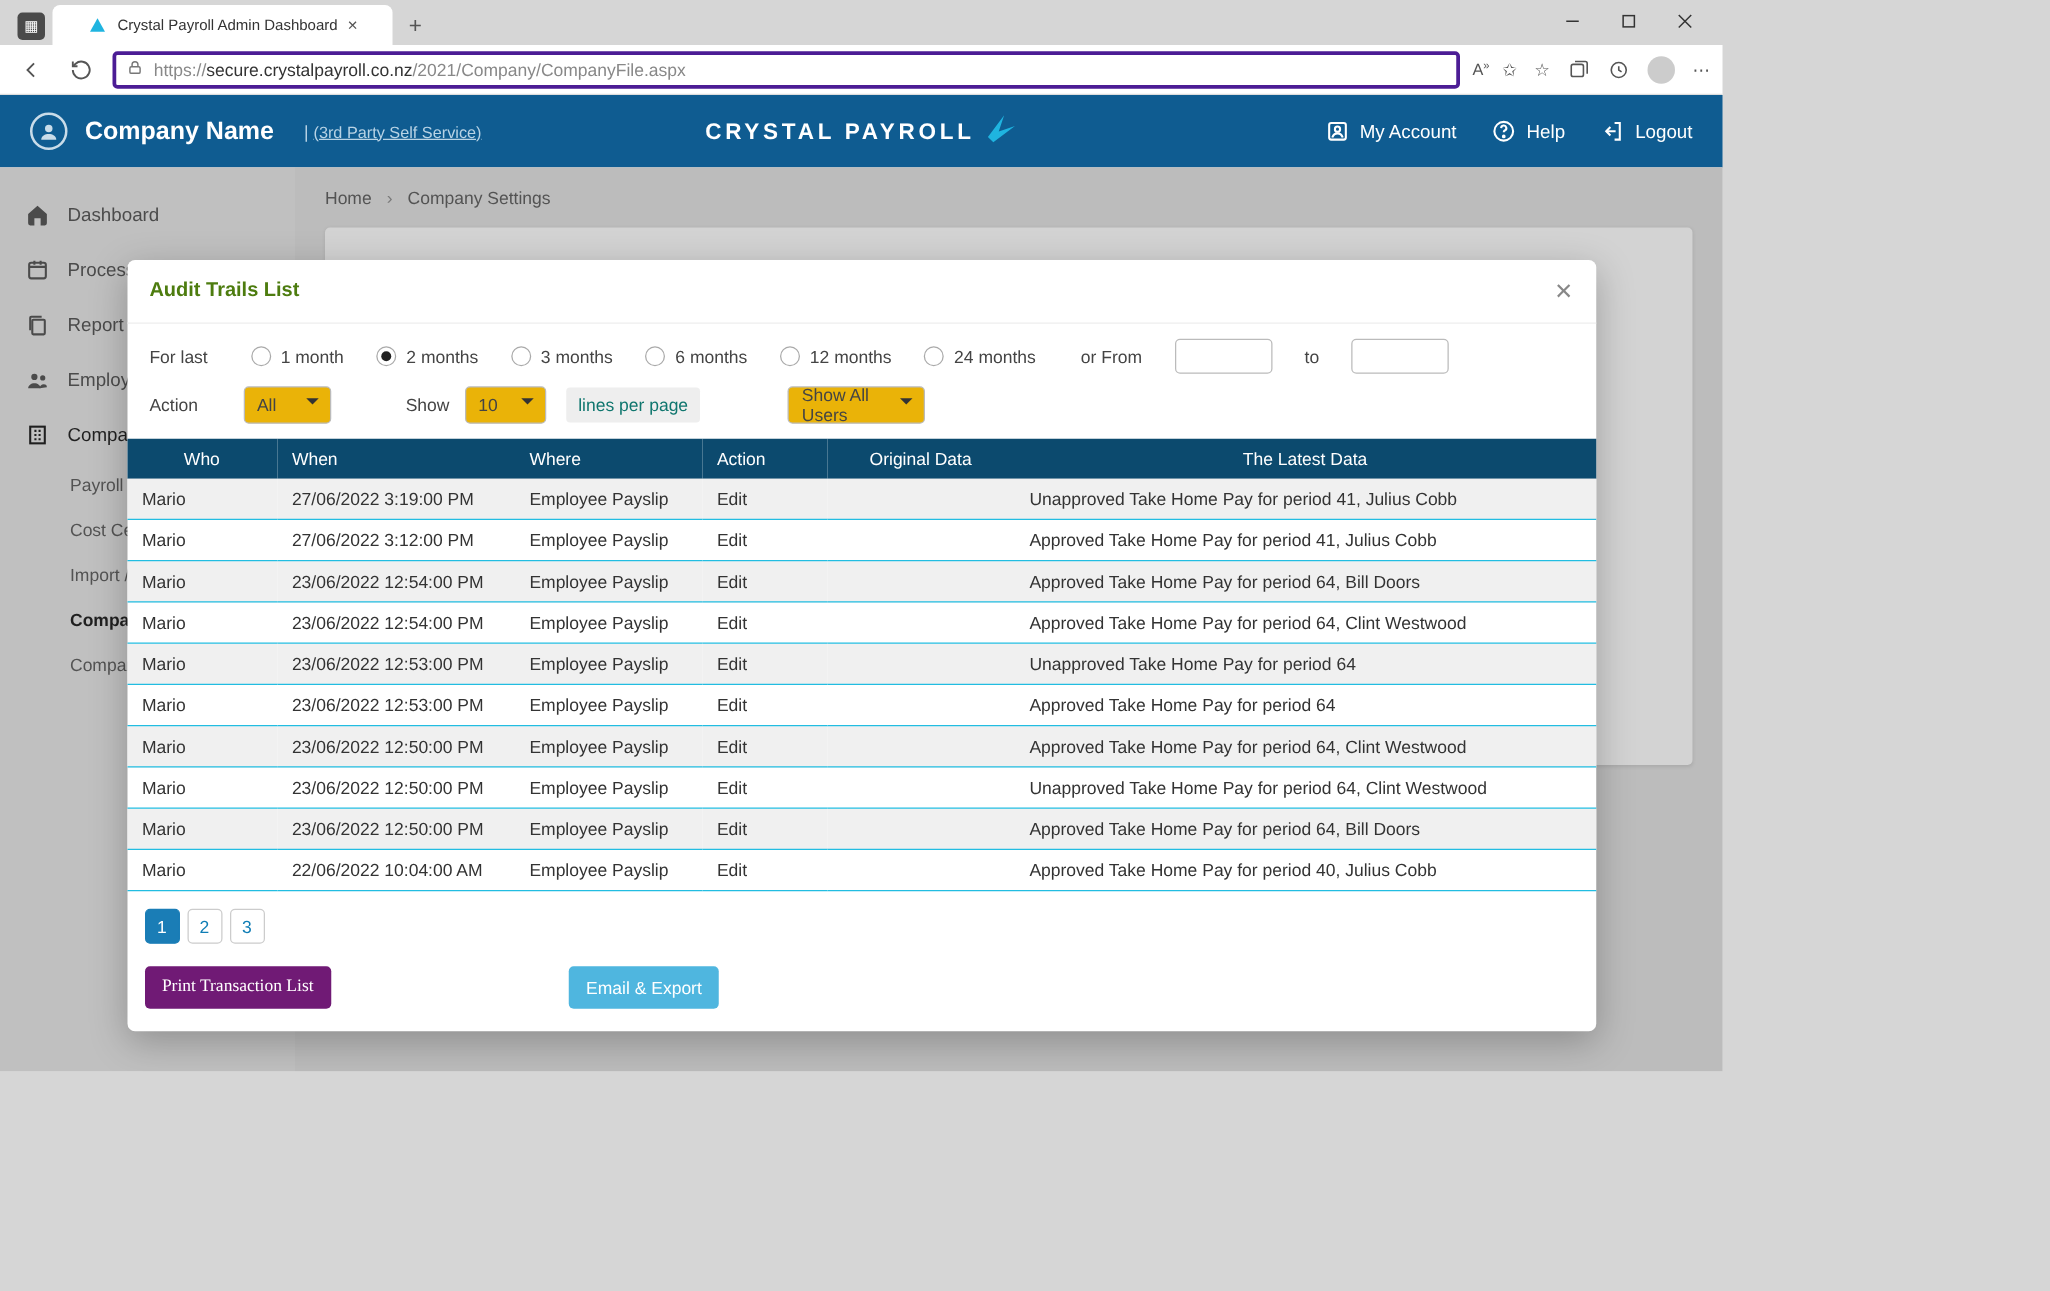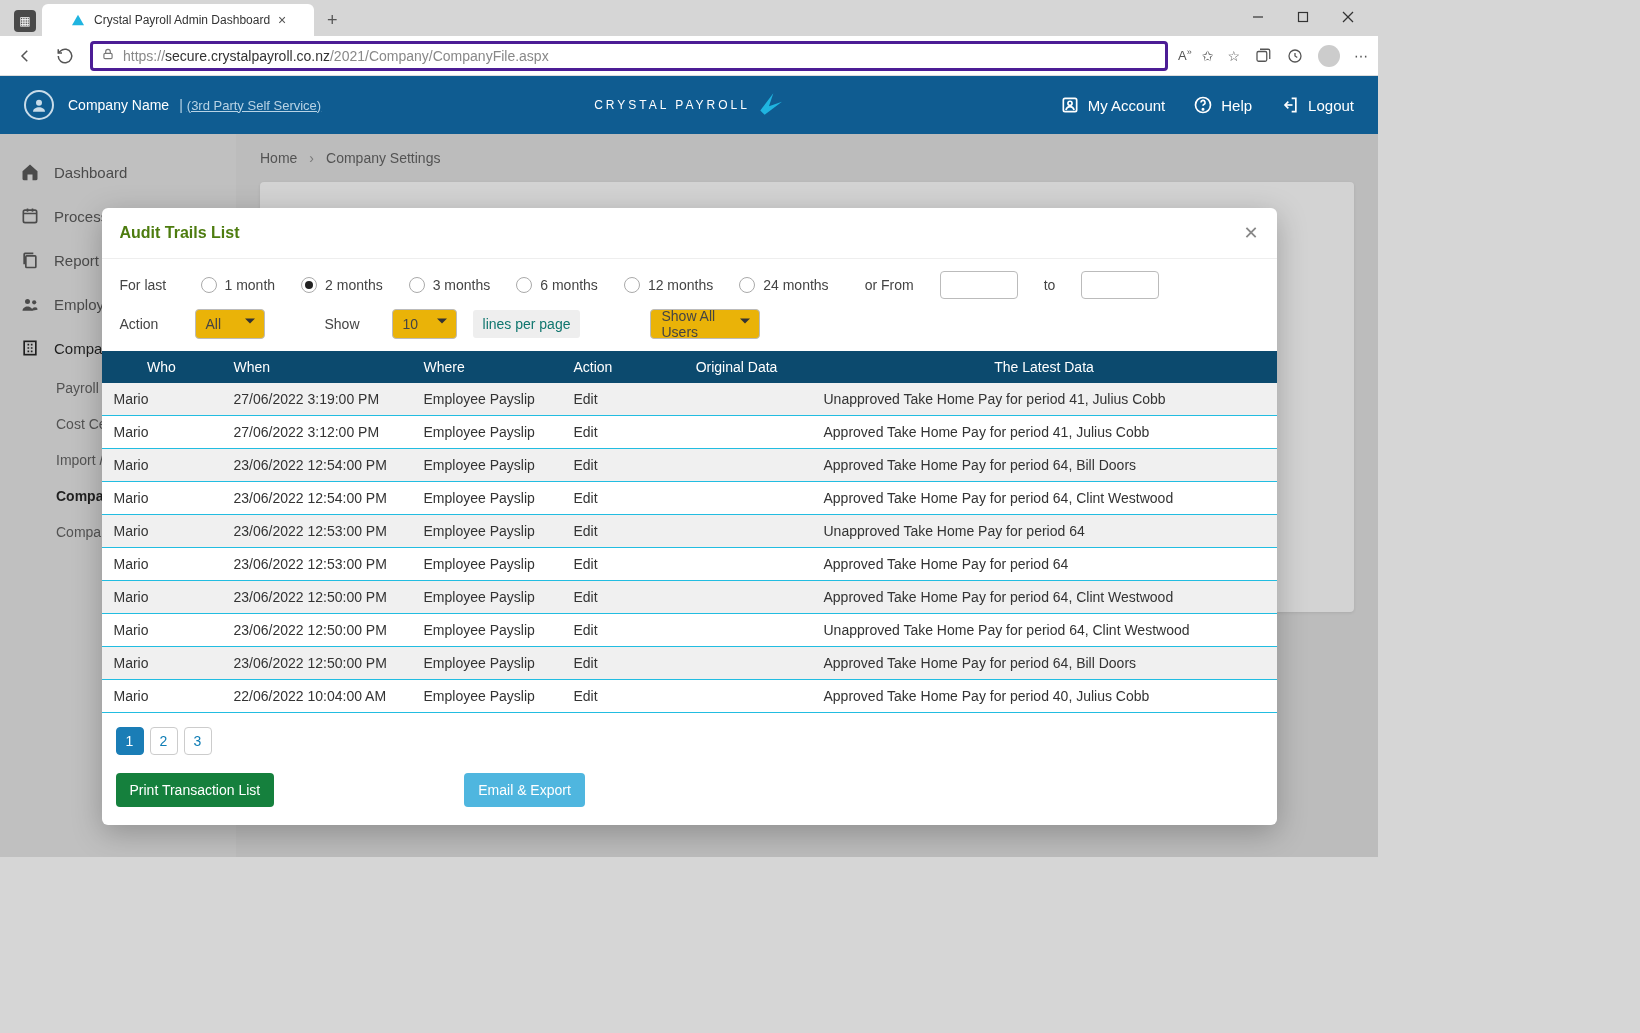--- a/index.html
+++ b/index.html
@@ -28,24 +28,24 @@
 .url { font-size: 14px; color: #888; }
 .url .dark { color: #333; }
 .addr-icons { display: flex; gap: 14px; align-items: center; color: #555; }
 .addr-icons > * { display:flex; align-items:center; justify-content:center; }
 .avatar-circle { width: 22px; height: 22px; background: #ccc; border-radius: 50%; }
 
 
 .app-header { height: 58px; background: #0f5c91; display: flex; align-items: center; padding: 0 24px; color: #fff; }
 .company-avatar { width: 30px; height: 30px; border: 2px solid #c9dce9; border-radius: 50%; display: flex; align-items: center; justify-content: center; margin-right: 14px; }
 .company-avatar svg { width: 18px; height: 18px; fill: #c9dce9; }
-.company-name { font-size: 14px; font-weight: 400; margin-right: 10px; }
+.company-name { font-size: 20px; font-weight: 700; margin-right: 24px; }
 .self-service { font-size: 13px; color: #b8d3e5; text-decoration: underline; }
 .sep { color: #b8d3e5; margin-right: 4px; }
-.brand { position: absolute; left: 50%; transform: translateX(-50%); display: flex; align-items: center; gap: 8px; letter-spacing: 3px; font-size: 12px; font-weight: 400; }
+.brand { position: absolute; left: 50%; transform: translateX(-50%); display: flex; align-items: center; gap: 8px; letter-spacing: 3px; font-size: 18px; font-weight: 700; }
 .brand-wing { color: #1fb4e0; }
 .header-right { margin-left: auto; display: flex; gap: 28px; align-items: center; font-size: 15px; }
 .header-link { display: flex; align-items: center; gap: 8px; cursor: pointer; }
 .header-link svg { width: 20px; height: 20px; }
 
 
 .content-wrap { flex: 1; display: flex; background: #e0e0e0; position: relative; }
 .sidebar { width: 236px; background: #e6e6e6; padding-top: 16px; }
 .side-item { height: 44px; display: flex; align-items: center; padding: 0 20px; gap: 14px; color: #4a4a4a; font-size: 15px; cursor: pointer; }
 .side-item.sel { color: #111; font-weight: 500; }
@@ -87,21 +87,21 @@
 .tbl thead th:first-child { text-align: center; }
 .tbl tbody td { padding: 8px 12px; font-size: 14px; color: #333; border-bottom: 1.5px solid #22bde1; }
 .tbl tbody tr:nth-child(odd) { background: #f0f0f0; }
 
 .pager { display: flex; gap: 6px; padding: 14px 14px 6px; }
 .page-btn { min-width: 28px; height: 28px; border: 1px solid #ccc; border-radius: 4px; display: flex; align-items: center; justify-content: center; font-size: 14px; cursor: pointer; color: #0f7db5; background: #fff; }
 .page-btn.active { background: #1a7db6; color: #fff; border-color: #1a7db6; }
 
 .modal-footer { padding: 12px 14px 18px; display: flex; gap: 20px; }
 .btn { height: 34px; padding: 0 14px; border: none; border-radius: 4px; color: #fff; font-size: 14px; cursor: pointer; }
-.btn-primary { background: #15803d; }
+.btn-primary { background: #701a75; font-family: Liberation Serif, serif; }
 .btn-info { background: #4fb6df; margin-left: 170px; }
 
 .col-who { width: 120px; text-align: center; }
 .col-when { width: 190px; }
 .col-where { width: 150px; }
 .col-action { width: 100px; }
 .col-orig { width: 150px; }
 </style>
 </head>
 <body>
@@ -321,21 +321,21 @@
           <span class="or-from">or From</span>
           <input class="date-input" style="">
           <span>to</span>
           <input class="date-input" style="">
         </div>
 
         <div class="filter-row2">
           <span class="filter-label">Action</span>
           <span class="sel-box" style="width:70px;">All</span>
           <span class="show-lbl">Show</span>
-          <span class="sel-box" style="width:65px;margin-left:20px;">10</span>
+          <span class="sel-box" style="width:65px;">10</span>
           <span class="lines-badge">lines per page</span>
           <span style="width:30px;"></span>
           <span class="sel-box" style="width:110px;">Show All Users</span>
         </div>
 
         <table class="tbl">
           <thead>
               <tr id="thead-row">
                 <th class="col-who">Who</th>
                 <th class="col-when">When</th>

